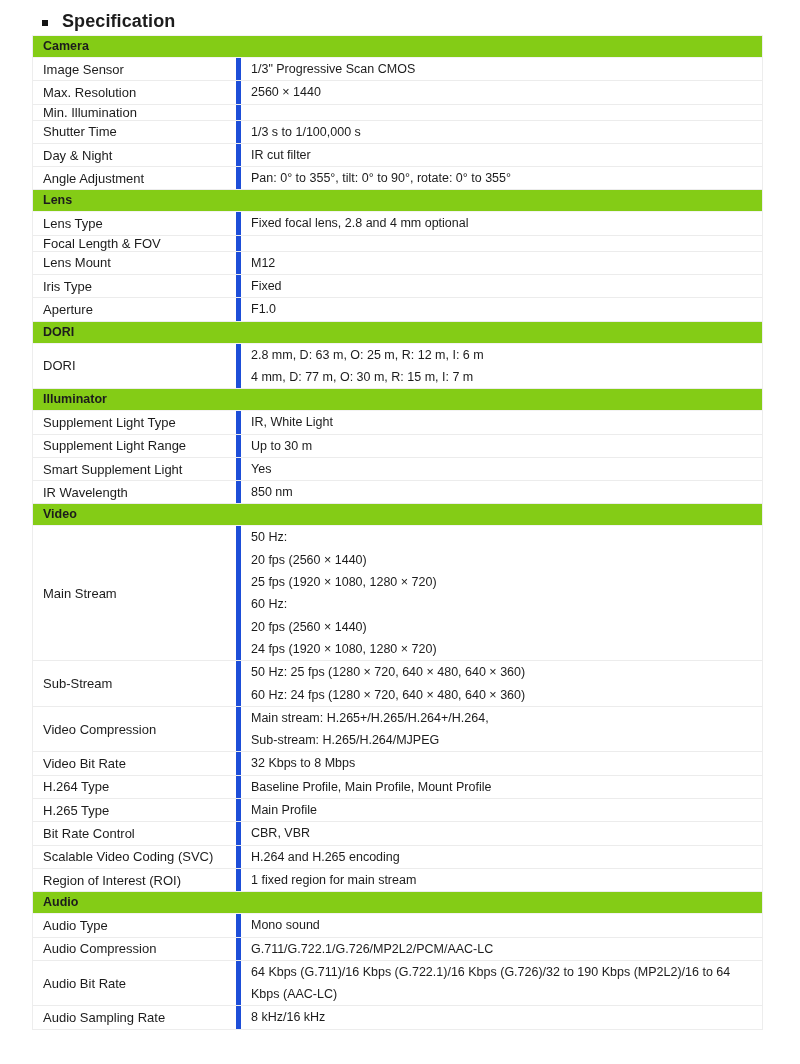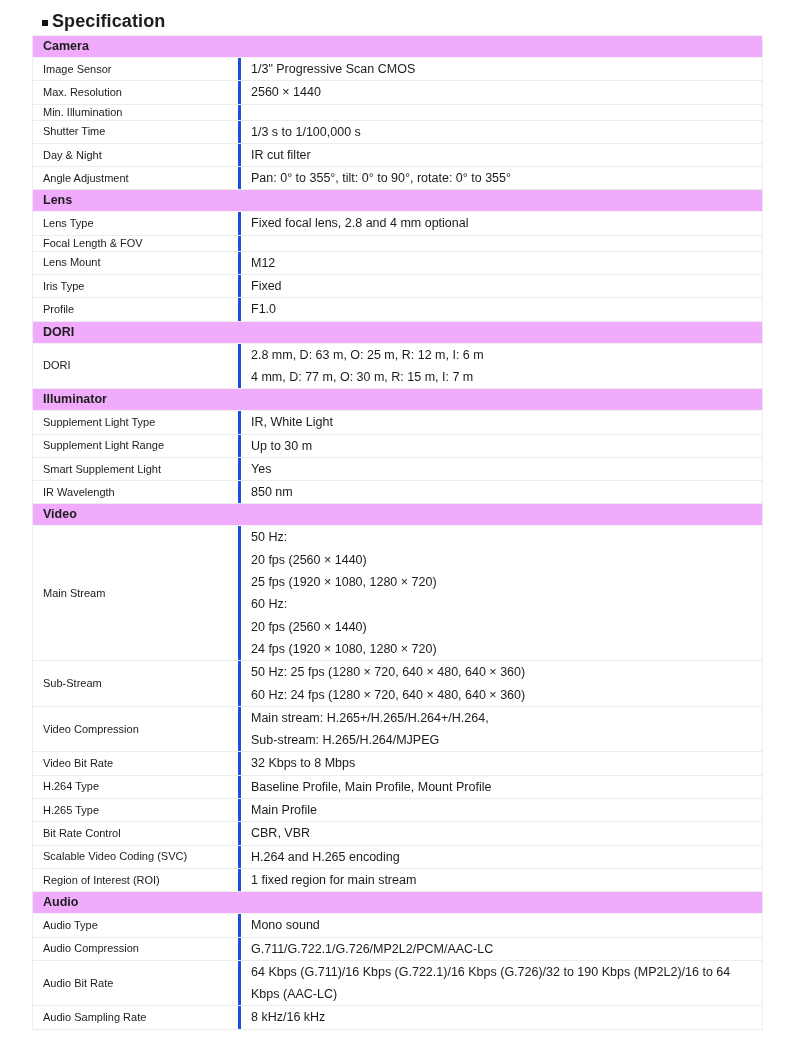--- a/index.html
+++ b/index.html
@@ -13,42 +13,42 @@
     -webkit-font-smoothing: antialiased;
   }
   .page {
     width: 800px;
     height: 1064px;
     overflow: hidden;
   }
   .page-title {
     display: flex;
     align-items: center;
-    gap: 4px;
+    gap: 14px;
     margin: 11px 0 3px 42px;
     font-size: 18px;
     font-weight: bold;
     letter-spacing: 0.1px;
   }
   .bullet {
     width: 6px;
     height: 6px;
     background: #141414;
     flex: 0 0 auto;
     margin-top: 2px;
   }
   .spec-table {
     margin-left: 32px;
     width: 731px;
     box-sizing: border-box;
     border: 1px solid #ededed;
     border-top: 1px solid #f2f2f2;
   }
   .section-header {
-    background: #f0abfc;
+    background: #84cc16;
     font-weight: bold;
     font-size: 12.5px;
     line-height: 21px;
     height: 21px;
     padding-left: 10px;
     border-bottom: 1px solid #f3f3f3;
   }
   .spec-row {
     display: flex;
     border-bottom: 1px solid #ececec;
@@ -56,24 +56,24 @@
   }
   .spec-row:last-child {
     border-bottom: none;
   }
   .spec-label {
     width: 208px;
     flex: 0 0 208px;
     box-sizing: border-box;
     padding-left: 10px;
     padding-right: 6px;
-    border-right: 3px solid #1d4ed8;
+    border-right: 5px solid #1d4ed8;
     display: flex;
     align-items: center;
-    font-size: 11px;
+    font-size: 13px;
     line-height: 15px;
   }
   .spec-value {
     flex: 1 1 auto;
     box-sizing: border-box;
     padding-left: 10px;
     padding-right: 10px;
     min-width: 0;
   }
   .value-line {
@@ -140,21 +140,21 @@
           <div class="value-line">M12</div>
         </div>
       </div>
       <div class="spec-row">
         <div class="spec-label">Iris Type</div>
         <div class="spec-value">
           <div class="value-line">Fixed</div>
         </div>
       </div>
       <div class="spec-row">
-        <div class="spec-label">Profile</div>
+        <div class="spec-label">Aperture</div>
         <div class="spec-value">
           <div class="value-line">F1.0</div>
         </div>
       </div>
       <div class="section-header">DORI</div>
       <div class="spec-row">
         <div class="spec-label">DORI</div>
         <div class="spec-value">
           <div class="value-line">2.8 mm, D: 63 m, O: 25 m, R: 12 m, I: 6 m</div>
           <div class="value-line">4 mm, D: 77 m, O: 30 m, R: 15 m, I: 7 m</div>

